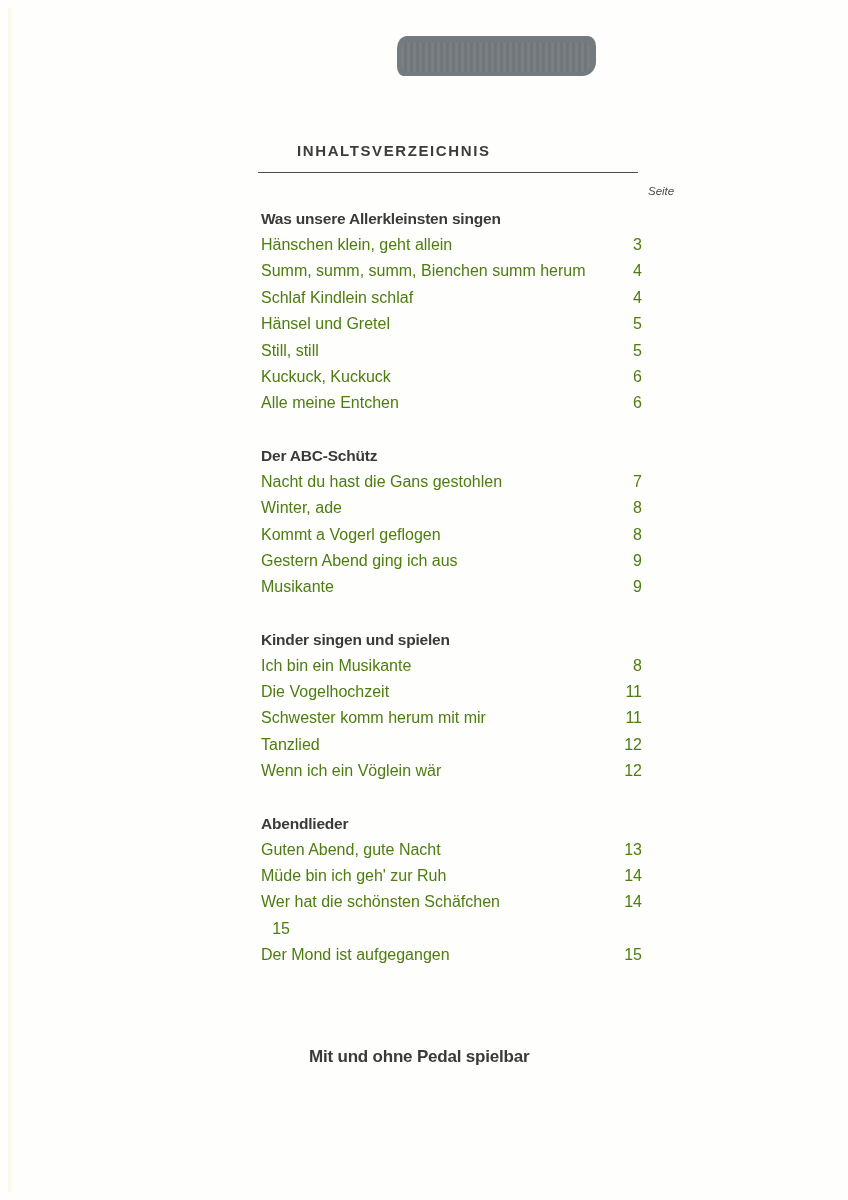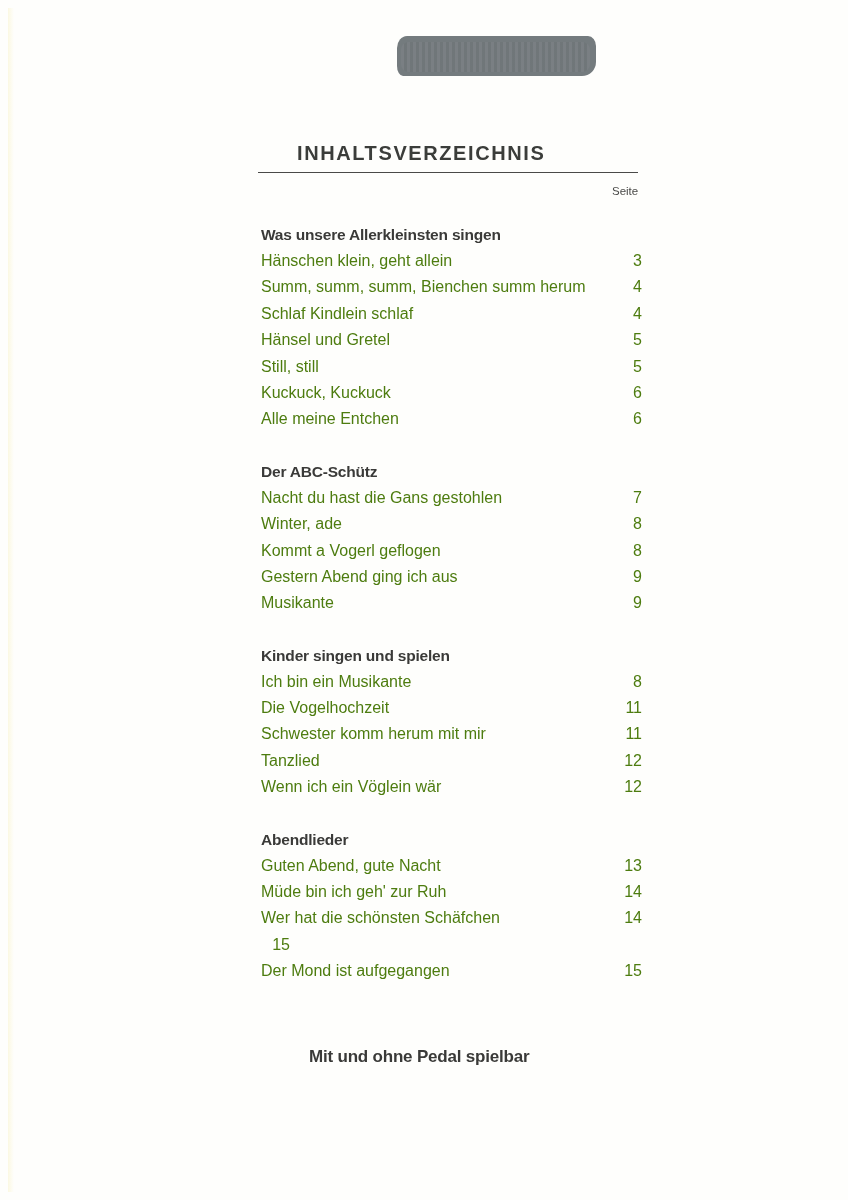--- a/index.html
+++ b/index.html
@@ -38,47 +38,47 @@
       content: "";
       position: absolute;
       left: 4px; right: 6px; top: 6px; bottom: 4px;
       background: repeating-linear-gradient(90deg, rgba(255,255,255,0.04) 0 3px, rgba(0,0,0,0.04) 3px 6px);
       border-radius: 8px;
     }
     .title {
       position: absolute;
       left: 297px;
       top: 142px;
-      font-size: 20px;
+      font-size: 15px;
       font-weight: bold;
       letter-spacing: 1.6px;
       color: #3b3d3a;
       margin: 0;
     }
     .title-rule {
       position: absolute;
       left: 258px;
       top: 172px;
       width: 380px;
       height: 0;
       border-top: 1.5px solid #4a4a48;
     }
     .seite {
       position: absolute;
-      left: 612px;
+      left: 648px;
       top: 185px;
       font-size: 11.5px;
       color: #4a4a48;
+      font-style: italic;
     }
     .toc {
       position: absolute;
       left: 260px;
       top: 206px;
       width: 384px;
-      margin-top: 16px;
     }
     .section {
       margin: 0;
       padding: 0;
     }
     .section-heading {
       font-size: 15.5px;
       font-weight: bold;
       color: #3a3a38;
       height: 26px;

